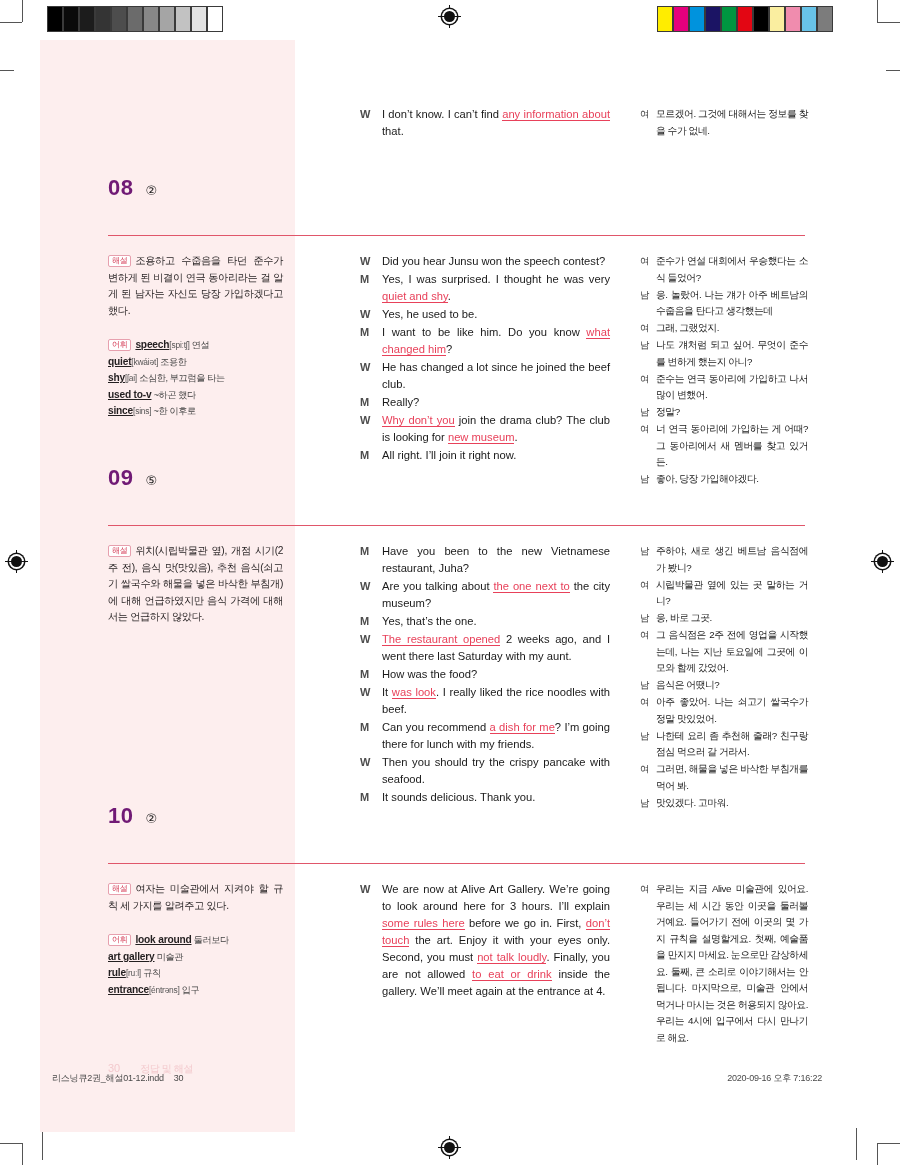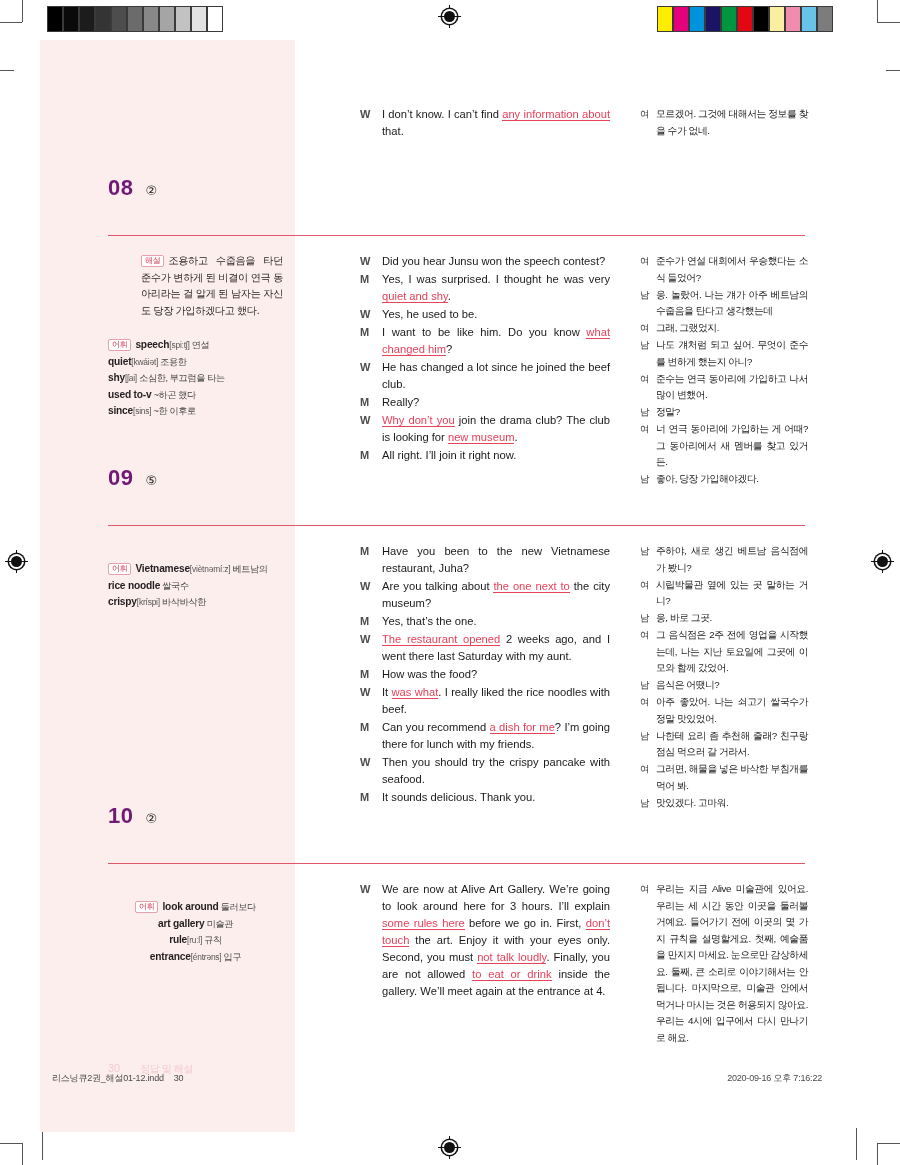--- a/index.html
+++ b/index.html
@@ -84,29 +84,28 @@
     margin-right: 4px;
     letter-spacing: -0.3px;
     line-height: 1;
   }
   .haesul {
     font-size: 10.2px;
     line-height: 16.5px;
     color: #231f20;
     text-align: justify;
     letter-spacing: -0.35px;
-    margin-left: 33px;
   }
   .vocab {
     font-size: 10.2px;
     line-height: 16.5px;
     color: #231f20;
     letter-spacing: -0.2px;
   }
-  .vocab .w { font-weight: 600; }
+  .vocab .w { font-weight: 600; text-decoration: underline; }
   .vocab .ipa { font-size: 8.4px; color: #555; }
   .vocab .ko { font-size: 9.2px; color: #444; letter-spacing: -0.4px; }
   .vocab .line { display: block; }
 
   
   .ecol { position: absolute; left: 320px; width: 250px; }
   .turn { display: flex; margin-bottom: 1px; }
   .spk {
     width: 22px; flex: 0 0 22px;
     font-size: 11px; font-weight: 700; color: #4d4d4d;
@@ -318,25 +317,23 @@
   </div>
 
   <div class="block" style="top:425px;">
     <div class="qhead">
       <span class="qnum">09</span>
       <span class="qans">⑤</span>
     </div>
     <div class="qrule" style="top:60px;"></div>
 
     <div class="lcol" style="top:78px;">
-      <div class="vocab" style="margin-top:18px;" id="vocab-1">
-          <span class="line"><span class="tag">어휘</span><span class="w">Vietnamese</span><span class="ipa">[viètnəmíːz]</span><span class="ko"> 베트남의</span></span>
-          <span class="line"><span class="w">rice noodle</span><span class="ko"> 쌀국수</span></span>
-          <span class="line"><span class="w">crispy</span><span class="ipa">[kríspi]</span><span class="ko"> 바삭바삭한</span></span>
-        </div>
+      <div class="haesul">
+        <span class="tag">해설</span><span>위치(시립박물관 옆), 개점 시기(2주 전), 음식 맛(맛있음), 추천 음식(쇠고기 쌀국수와 해물을 넣은 바삭한 부침개)에 대해 언급하였지만 음식 가격에 대해서는 언급하지 않았다.</span>
+      </div>
     </div>
 
     <div class="ecol" style="top:78px;" id="script-1">
         <div class="turn">
           <div class="spk">M</div>
           <div class="utt"><span>Have you been to the new Vietnamese restaurant, Juha?</span></div>
         </div>
         <div class="turn">
           <div class="spk">W</div>
           <div class="utt"><span>Are you talking about </span><span class="hl">the one next to</span><span> the city museum?</span></div>
@@ -348,21 +345,21 @@
         <div class="turn">
           <div class="spk">W</div>
           <div class="utt"><span class="hl">The restaurant opened</span><span> 2 weeks ago, and I went there last Saturday with my aunt.</span></div>
         </div>
         <div class="turn">
           <div class="spk">M</div>
           <div class="utt"><span>How was the food?</span></div>
         </div>
         <div class="turn">
           <div class="spk">W</div>
-          <div class="utt"><span>It </span><span class="hl">was what</span><span>. I really liked the rice noodles with beef.</span></div>
+          <div class="utt"><span>It </span><span class="hl">was look</span><span>. I really liked the rice noodles with beef.</span></div>
         </div>
         <div class="turn">
           <div class="spk">M</div>
           <div class="utt"><span>Can you recommend </span><span class="hl">a dish for me</span><span>? I’m going there for lunch with my friends.</span></div>
         </div>
         <div class="turn">
           <div class="spk">W</div>
           <div class="utt"><span>Then you should try the crispy pancake with seafood.</span></div>
         </div>
         <div class="turn">
@@ -411,21 +408,24 @@
   </div>
 
   <div class="block" style="top:763px;">
     <div class="qhead">
       <span class="qnum">10</span>
       <span class="qans">②</span>
     </div>
     <div class="qrule" style="top:60px;"></div>
 
     <div class="lcol" style="top:78px;">
-      <div class="vocab" style="margin-top:18px;text-align:center;" id="vocab-2">
+      <div class="haesul">
+        <span class="tag">해설</span><span>여자는 미술관에서 지켜야 할 규칙 세 가지를 알려주고 있다.</span>
+      </div>
+      <div class="vocab" style="margin-top:18px;" id="vocab-2">
           <span class="line"><span class="tag">어휘</span><span class="w">look around</span><span class="ko"> 둘러보다</span></span>
           <span class="line"><span class="w">art gallery</span><span class="ko"> 미술관</span></span>
           <span class="line"><span class="w">rule</span><span class="ipa">[ruːl]</span><span class="ko"> 규칙</span></span>
           <span class="line"><span class="w">entrance</span><span class="ipa">[éntrəns]</span><span class="ko"> 입구</span></span>
         </div>
     </div>
 
     <div class="ecol" style="top:78px;" id="script-2">
         <div class="turn">
           <div class="spk">W</div>

